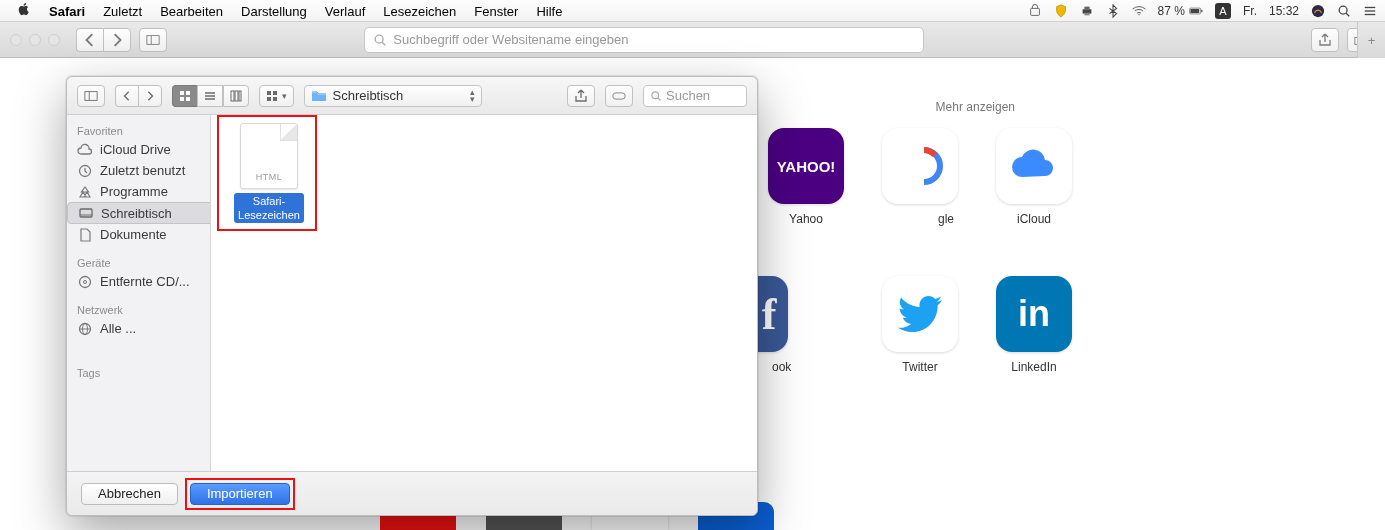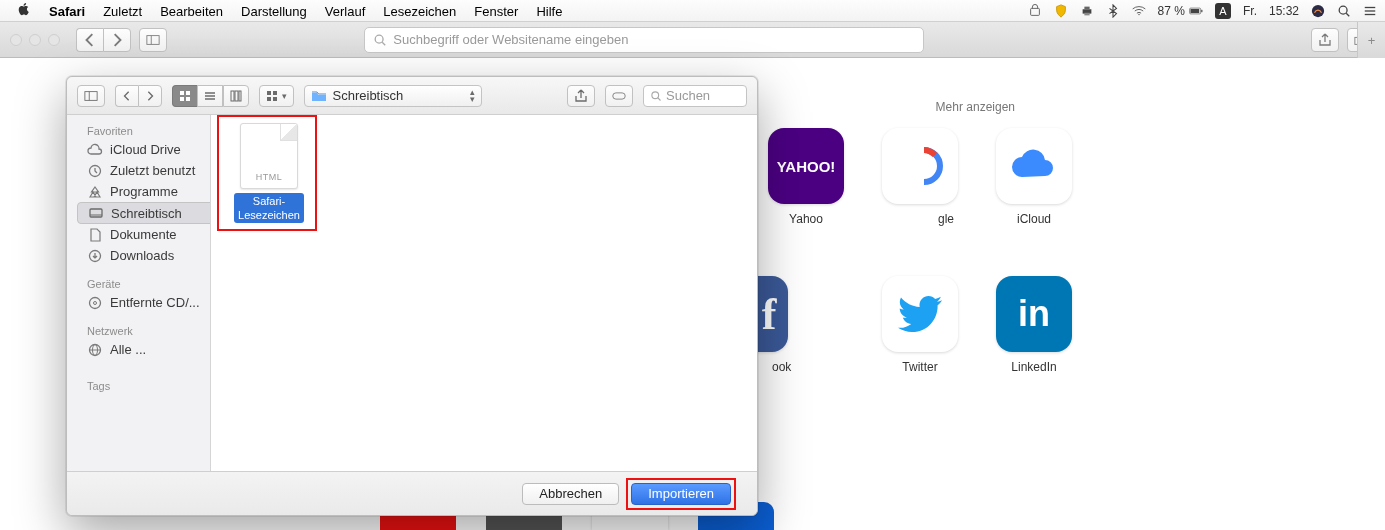--- a/index.html
+++ b/index.html
@@ -30,33 +30,33 @@
 .sheet{position:absolute;left:66px;top:18px;width:692px;height:440px;background:#f0f0f0;border:1px solid #bdbdbd;border-radius:6px;box-shadow:0 18px 50px rgba(0,0,0,.35),0 0 0 1px rgba(0,0,0,.08)}
 .sheet .tb{height:38px;border-bottom:1px solid #cfcfcf;background:linear-gradient(#f7f7f7,#e9e9e9);display:flex;align-items:center;padding:0 10px;gap:10px;border-radius:6px 6px 0 0}
 .sheet .tb .sp{flex:1}
 .sel{height:22px;border:1px solid #c4c4c4;border-radius:4px;background:linear-gradient(#fff,#f0f0f0);display:flex;align-items:center;padding:0 6px;gap:6px;min-width:178px;color:#333}
 .sel .chev{margin-left:auto;color:#6b6b6b}
 .search{height:22px;border:1px solid #c4c4c4;border-radius:4px;background:#fff;display:flex;align-items:center;padding:0 6px;gap:4px;width:104px;color:#9a9a9a}
 .iconview{display:inline-flex}
 .iconview .tbbtn{height:22px;padding:0 6px}
 .iconview .tbbtn.active{background:#8a8a8a;color:#fff;border-color:#7a7a7a}
 .sheet .body{position:absolute;top:38px;bottom:44px;left:0;right:0;display:flex}
-.sidebar{width:144px;background:#f2f2f4;border-right:1px solid #d5d5d5;padding:6px 10px;overflow:hidden}
+.sidebar{width:144px;background:#f2f2f4;border-right:1px solid #d5d5d5;padding:6px 0;overflow:hidden}
 .sidebar .hdr{font-size:11px;color:#8c8c8c;padding:4px 10px 2px}
 .sbi{display:flex;align-items:center;gap:7px;padding:3px 10px;color:#3a3a3a;white-space:nowrap;overflow:hidden;text-overflow:ellipsis}
 .sbi.sel{background:#dcdce0}
 .sbi svg{width:16px;height:14px;flex:0 0 16px}
 .filearea{flex:1;background:#fff;position:relative}
 .fileitem{position:absolute;left:16px;top:8px;width:84px;display:flex;flex-direction:column;align-items:center;gap:4px}
 .fileicon{width:58px;height:66px;background:#fff;border:1px solid #d9d9d9;border-radius:3px;position:relative;box-shadow:0 1px 2px rgba(0,0,0,.1)}
 .fileicon::before{content:"";position:absolute;right:0;top:0;width:16px;height:16px;background:linear-gradient(135deg,#fff 50%,#e7e7e7 50%);border-left:1px solid #e0e0e0;border-bottom:1px solid #e0e0e0}
 .fileicon .tag{position:absolute;bottom:6px;left:0;right:0;text-align:center;font-size:9px;color:#9a9a9a;letter-spacing:.5px}
 .filelabel{background:#2f72d8;color:#fff;font-size:11px;line-height:14px;text-align:center;border-radius:3px;padding:1px 4px}
 .redbox{position:absolute;border:2px solid #e11}
-.footer{position:absolute;left:0;right:0;bottom:0;height:44px;border-top:1px solid #cfcfcf;background:linear-gradient(#f3f3f3,#eaeaea);display:flex;align-items:center;justify-content:flex-end;gap:12px;padding:0 26px;border-radius:0 0 6px 6px}
+.footer{position:absolute;left:0;right:0;bottom:0;height:44px;border-top:1px solid #cfcfcf;background:linear-gradient(#f3f3f3,#eaeaea);display:flex;align-items:center;gap:12px;padding:0 14px;border-radius:0 0 6px 6px}
 .btn{height:22px;border:1px solid #bcbcbc;border-radius:4px;background:linear-gradient(#fff,#f0f0f0);padding:0 16px;font-size:13px;color:#222}
 .btn.primary{background:linear-gradient(#5a9bff,#2f72e6);color:#fff;border-color:#2a63c8}
 .bottomrow{position:absolute;left:380px;bottom:0;display:flex;gap:30px}
 .bottomrow .tile{width:76px;height:28px;border-radius:10px 10px 0 0}
 .ico{width:14px;height:14px;display:inline-block}
 </style>
 </head>
 <body>
 
 <div class="menubar">
@@ -344,48 +344,41 @@
               <line x1="2" y1="9" x2="14" y2="9" stroke="#6a6a6a"></line>
             </svg>
             <span>Schreibtisch</span>
           </div>
         <div class="sbi">
             <svg viewBox="0 0 16 14">
               <path d="M4 1h6l3 3v9H4z" fill="none" stroke="#7a7a7a" stroke-width="1.2"></path>
             </svg>
             <span>Dokumente</span>
           </div>
-        <div class="sbi">
-            <svg viewBox="0 0 16 14">
-              <circle cx="8" cy="7" r="5.5" fill="none" stroke="#7a7a7a" stroke-width="1.3"></circle>
-              <path d="M8 4v5m0 0l-2-2m2 2l2-2" fill="none" stroke="#7a7a7a" stroke-width="1.3"></path>
-            </svg>
-            <span>Downloads</span>
-          </div>
 
         <div class="hdr" style="margin-top:8px">Geräte</div>
         <div class="sbi">
             <svg viewBox="0 0 16 14">
               <circle cx="8" cy="7" r="5.5" fill="none" stroke="#7a7a7a" stroke-width="1.3"></circle>
               <circle cx="8" cy="7" r="1.5" fill="none" stroke="#7a7a7a"></circle>
             </svg>
             <span>Entfernte CD/...</span>
           </div>
 
         <div class="hdr" style="margin-top:8px">Netzwerk</div>
         <div class="sbi">
             <svg viewBox="0 0 16 14">
               <circle cx="8" cy="7" r="5.5" fill="none" stroke="#7a7a7a" stroke-width="1.3"></circle>
               <ellipse cx="8" cy="7" rx="2.5" ry="5.5" fill="none" stroke="#7a7a7a"></ellipse>
               <line x1="2.5" y1="7" x2="13.5" y2="7" stroke="#7a7a7a"></line>
             </svg>
             <span>Alle ...</span>
           </div>
 
-        <div class="hdr" style="margin-top:16px">Tags</div>
+        <div class="hdr" style="margin-top:24px">Tags</div>
       </div>
 
       <div class="filearea">
         <div class="fileitem">
           <div class="fileicon">
               <div class="tag">HTML</div>
             </div>
           <div class="filelabel" style="white-space:pre-line">Safari-
 Lesezeichen</div>
         </div>

